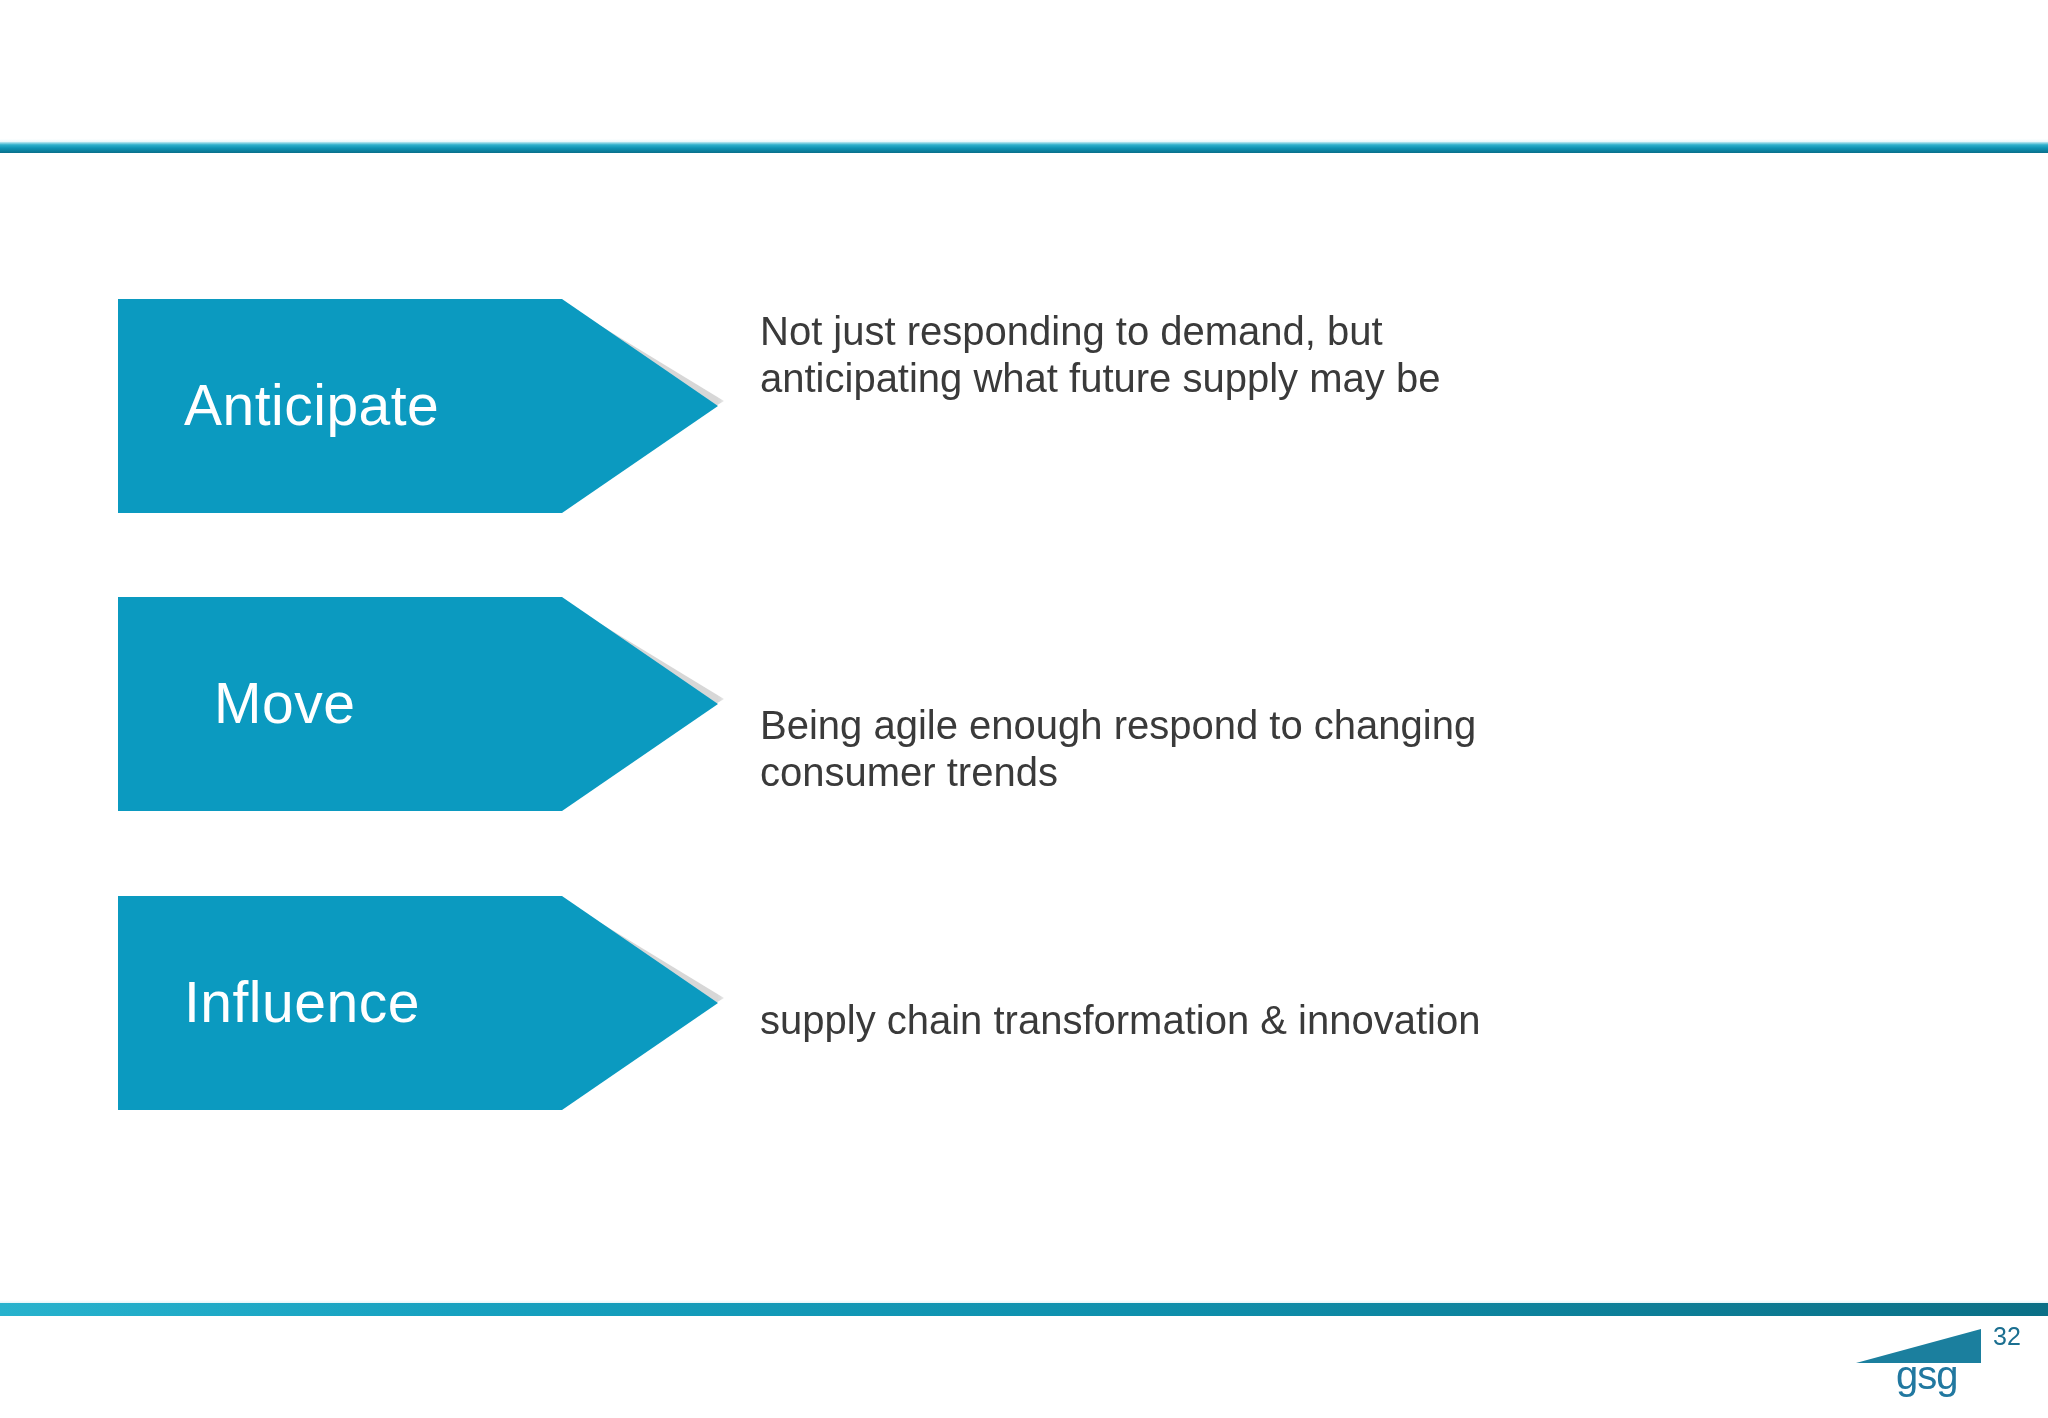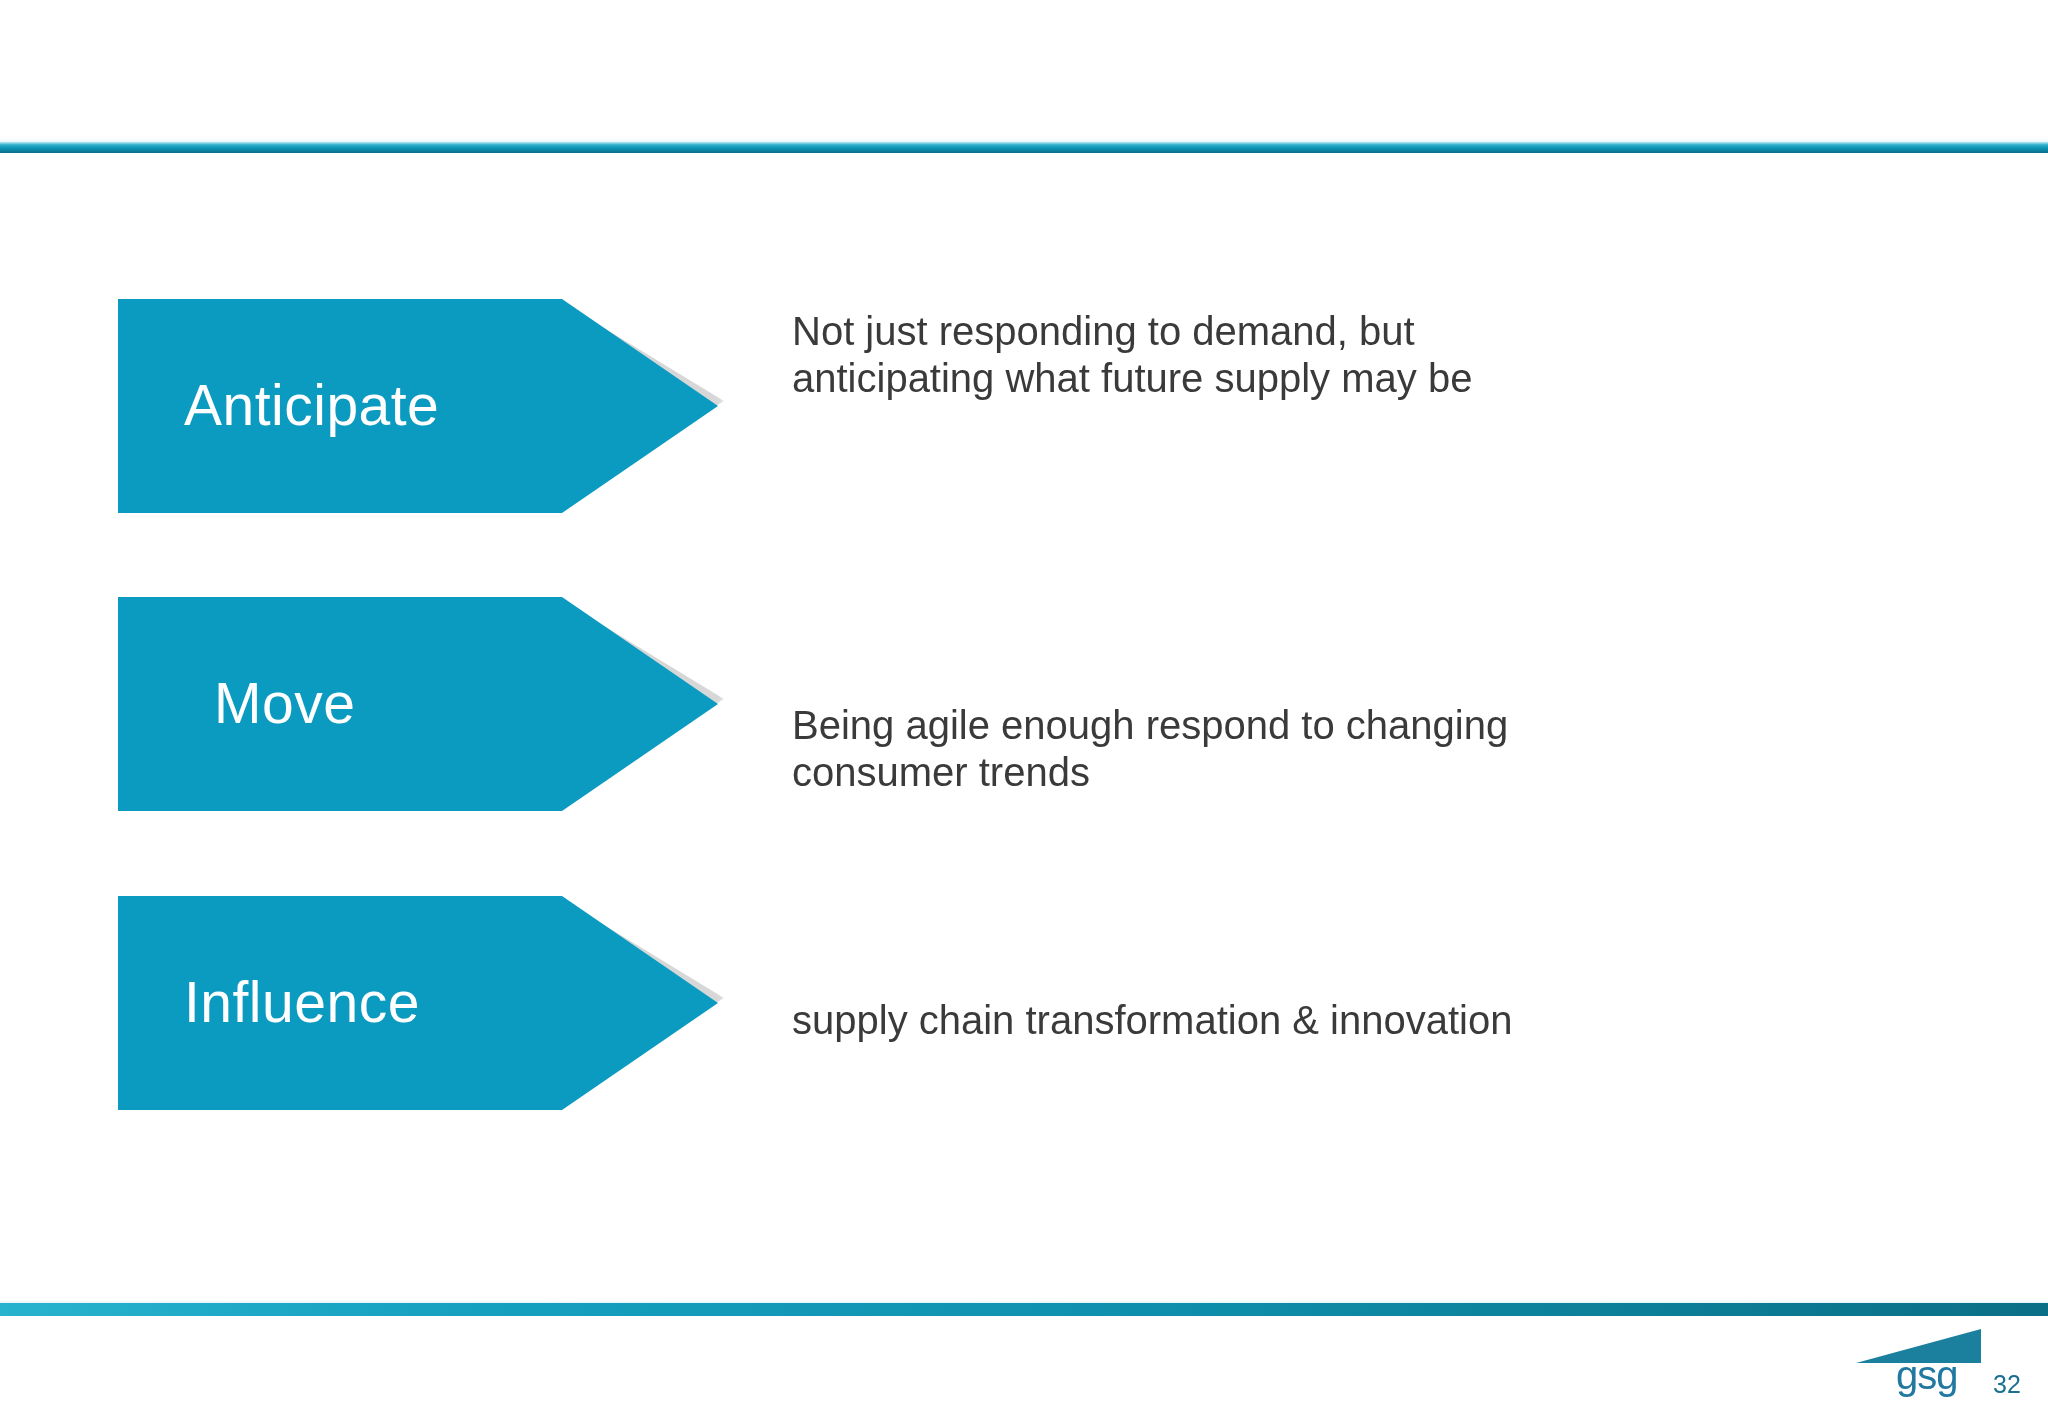--- a/index.html
+++ b/index.html
@@ -116,21 +116,20 @@
   }
 
   .row-desc {
     position: absolute;
     left: 760px;
     width: 1020px;
     color: #3a3a3a;
     font-size: 40px;
     font-weight: 400;
     line-height: 1.18;
-    margin-left: 32px;
   }
   .row-0 .row-desc { top: 9px; }
   .row-1 .row-desc { top: 105px; }
   .row-2 .row-desc { top: 101px; }
   .row-desc .line { display: block; white-space: nowrap; }
 
   
   .rule-bottom-hi {
     position: absolute;
     left: 0;
@@ -181,21 +180,20 @@
     letter-spacing: -1px;
     line-height: 1;
   }
   .page-number {
     position: absolute;
     left: 1993px;
     top: 1322px;
     font-size: 25px;
     color: #1b6f90;
     font-weight: 400;
-    margin-top: 48px;
   }
 </style>
 </head>
 <body>
 
 <div class="slide">
 
 
   <div class="rule-top-hi"></div>
   <div class="rule-top"></div>

